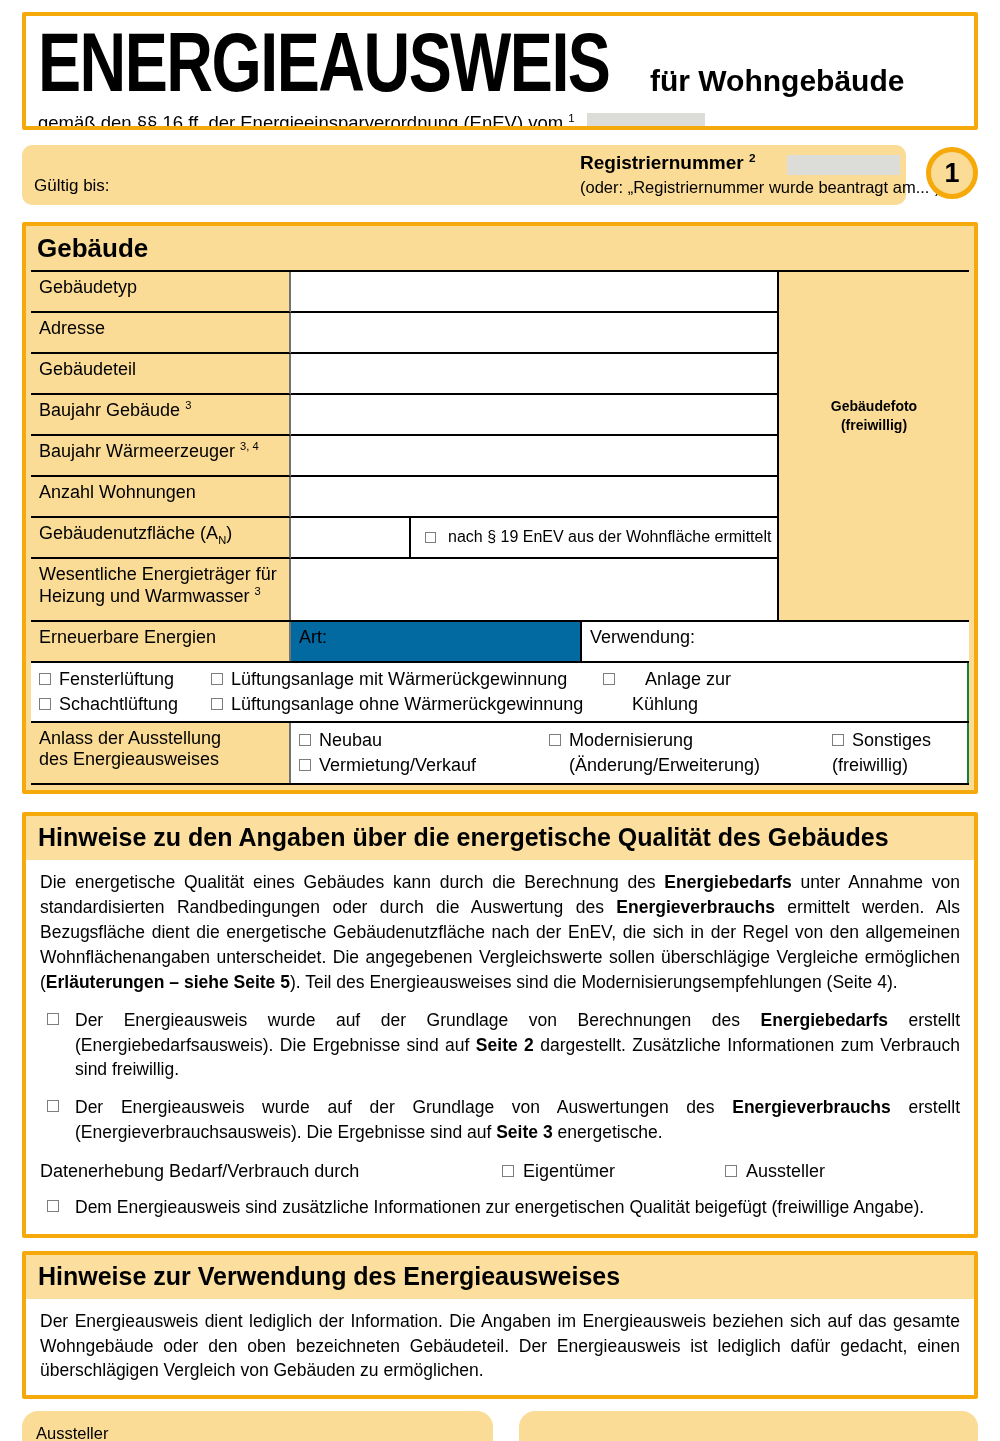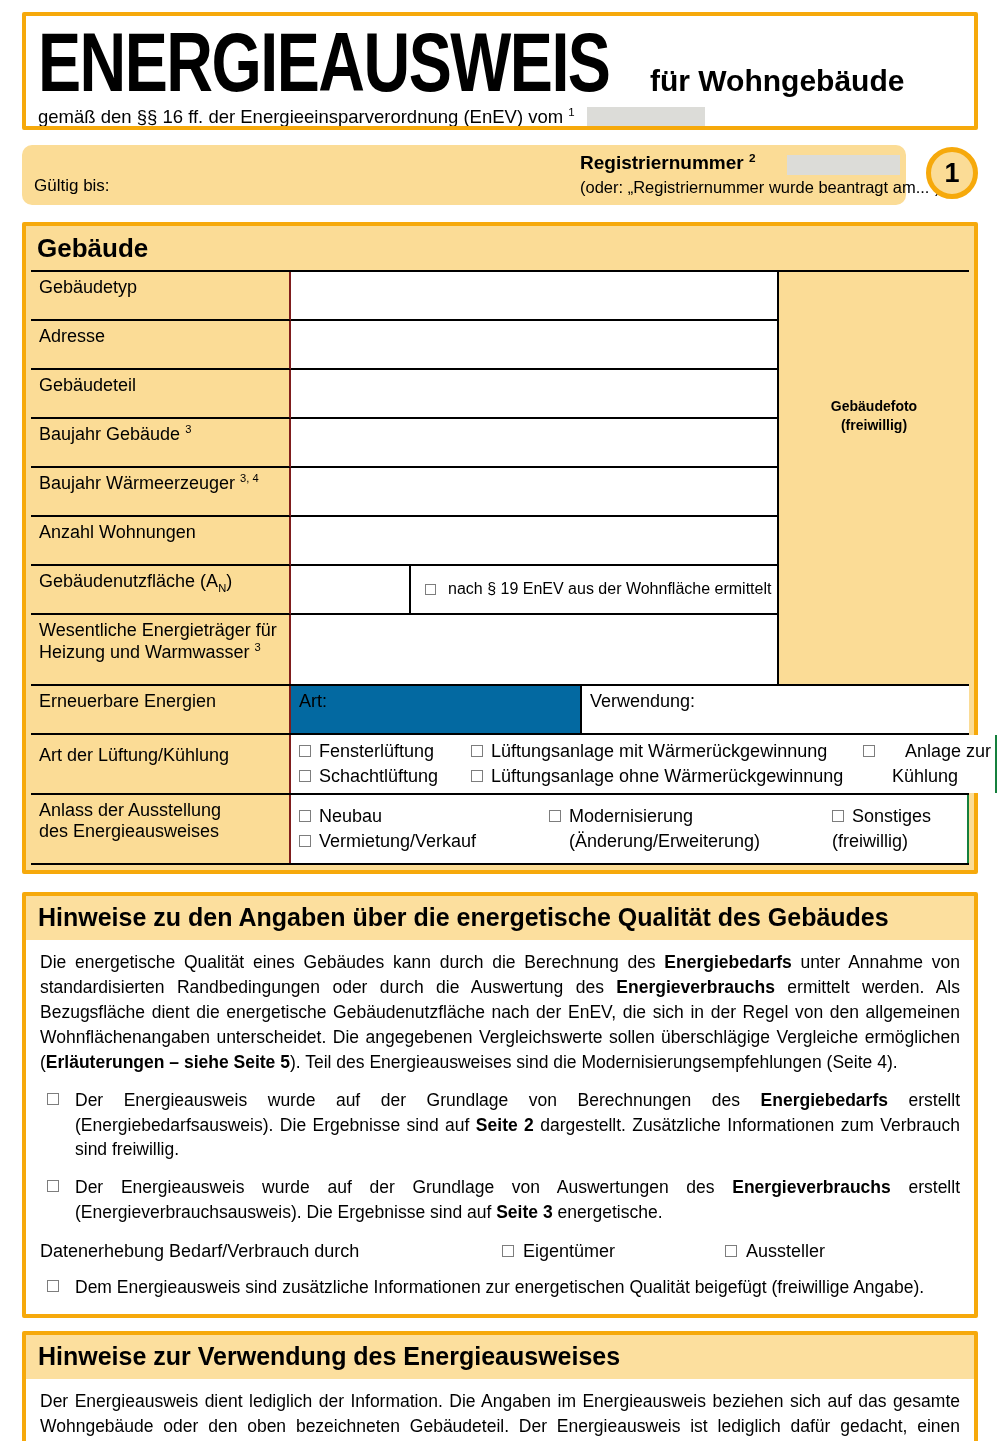--- a/index.html
+++ b/index.html
@@ -24,21 +24,21 @@
   
   .hdr { height: 118px; background: #fff; padding: 4px 10px 0 12px; overflow: hidden; }
   .title-row { display: flex; align-items: baseline; height: 84px; }
   .title-wrap { display: inline-block; width: 612px; height: 84px; }
   .big-title {
     display: inline-block; font-weight: bold; font-size: 84px; line-height: 84px;
     letter-spacing: -2px; transform: scaleX(0.77); transform-origin: 0 78%;
     white-space: nowrap;
   }
   .title-suffix { font-weight: bold; font-size: 30px; white-space: nowrap; }
-  .law-line { margin-top: 2px; font-size: 18.5px; display: flex; align-items: center; }
+  .law-line { margin-top: 8px; font-size: 18.5px; display: flex; align-items: center; }
   .law-box { width: 118px; height: 20px; margin-left: 12px; }
 
   
   .reg-row { position: relative; height: 60px; margin-top: 15px; }
   .reg-bar {
     position: absolute; left: 0; top: 0; width: 884px; height: 60px;
     background: #FBDC96; border-radius: 10px;
   }
   .valid-until { position: absolute; left: 12px; bottom: 9px; font-size: 17px; }
   .reg-right { position: absolute; left: 558px; top: 7px; width: 320px; }
@@ -50,22 +50,22 @@
     border: 5px solid #F6A90B; border-radius: 50%; background: #FBDC96;
     font-size: 27px; font-weight: bold; text-align: center; line-height: 43px;
   }
 
   
   .building { margin-top: 17px; background: #FBDC96; padding: 0 5px 5px 5px; }
   .sec-title { font-size: 26px; font-weight: bold; padding: 7px 6px 6px 6px; }
   .gtable { position: relative; border-top: 2px solid #000; }
   .grow { display: flex; align-items: stretch; }
   .glabel {
-    width: 260px; flex: none; background: #FBDC96; border-right: 2px solid #7f1d1d;
-    font-size: 18px; padding: 5px 4px 20px 8px; line-height: 1.22;
+    width: 260px; flex: none; background: #FBDC96; border-right: 2px solid #737373;
+    font-size: 18px; padding: 5px 4px 12px 8px; line-height: 1.22;
   }
   .gcell { flex: 1; background: #fff; }
   .r-photo .glabel, .r-photo .gcell { border-bottom: 2px solid #000; }
   .r-photo .gcell { margin-right: 190px; border-right: 2px solid #000; min-height: 32px; }
   .r-photo.last .glabel, .r-photo.last .gcell { border-bottom: none; }
   .r-photo.last { border-bottom: 2px solid #000; }
   .r-full { border-bottom: 2px solid #000; }
   .r-full .gcell { border-right: 2px solid #15803d; }
   .photo-area {
     position: absolute; top: 0; right: 0; width: 190px; height: 287px;
@@ -193,21 +193,20 @@
         <div class="gcell" style="min-height:47px;"></div>
       </div>
 
       <div class="grow r-full">
         <div class="glabel">Erneuerbare Energien</div>
         <div class="art-cell">Art:</div>
         <div class="verw-cell">Verwendung:</div>
       </div>
 
       <div class="grow r-full">
-        <div class="glabel" style="display:flex;align-items:center;">Art der Lüftung/Kühlung</div>
         <div class="gcell optwrap">
           <div class="optcol vc1">
             <div class="opt">
                 <span class="cb"></span>
                 <span>Fensterlüftung</span>
               </div>
             <div class="opt">
                 <span class="cb"></span>
                 <span>Schachtlüftung</span>
               </div>

